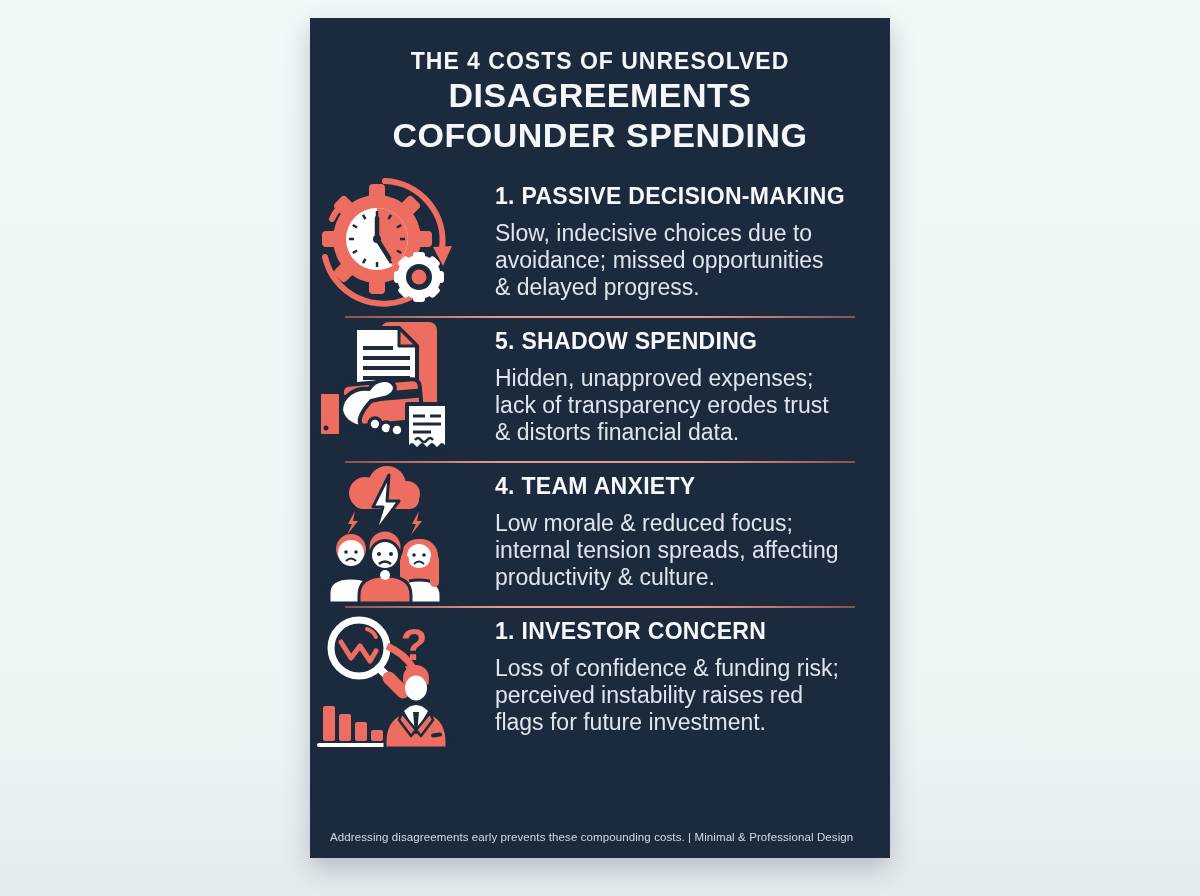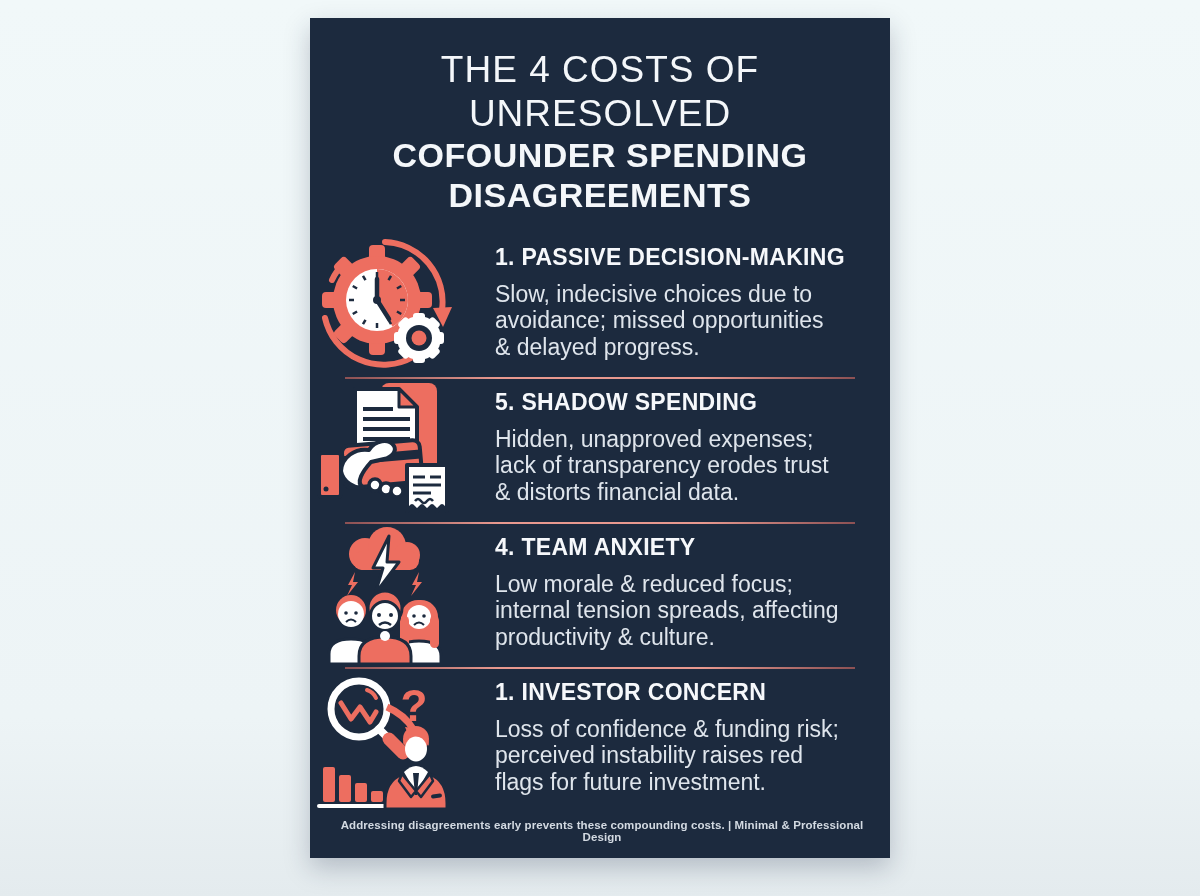--- a/index.html
+++ b/index.html
@@ -16,21 +16,21 @@
     box-shadow: 0 10px 24px rgba(30,45,70,0.25);
     display: flex; flex-direction: column;
   }
   .title-block {
     padding-top: 30px;
     text-align: center;
     color: #f4f7fa;
     line-height: 1.18;
   }
   .title-line-1 {
-    font-size: 37px; font-weight: 400; letter-spacing: 1px;
+    font-size: 23px; font-weight: 700; letter-spacing: 1px;
   }
   .title-line-bold {
     font-size: 34px; font-weight: 700; letter-spacing: 0.5px;
   }
   .content { flex: 1; display: flex; flex-direction: column; margin-top: 18px; }
   .row {
     display: flex; align-items: flex-start;
     height: 143px;
   }
   .icon-wrap {
@@ -47,34 +47,34 @@
     color: #dfe5ec; font-size: 23px; font-weight: 400;
     line-height: 1.16; max-width: 345px;
   }
   .divider {
     height: 2px; margin: 0 35px;
     background: linear-gradient(90deg, rgba(231,112,101,0.55), #e8998f 30%, #e8998f 70%, rgba(231,112,101,0.55));
     flex: 0 0 2px;
   }
   .footer {
     margin-top: auto;
-    text-align: center;
+    text-align: left;
     padding: 0 16px 15px 20px;
-    color: #d3dae2; font-size: 11.5px; letter-spacing: 0.1px; font-weight: bold;
+    color: #d3dae2; font-size: 11.5px; letter-spacing: 0.1px;
   }
 </style>
 </head>
 <body>
 
 <div class="poster">
 
   <div class="title-block">
     <div class="title-line-1">THE 4 COSTS OF UNRESOLVED</div>
+    <div class="title-line-bold">DISAGREEMENTS</div>
     <div class="title-line-bold">COFOUNDER SPENDING</div>
-    <div class="title-line-bold">DISAGREEMENTS</div>
   </div>
 
   <div class="content">
 
     <div class="row">
       <div class="icon-wrap">
         <svg viewBox="0 0 140 140">
 
           <g stroke="#ed6e60" stroke-width="6" fill="none" stroke-linecap="round">
             <path d="M 70 8 A 60 60 0 0 1 127 76"></path>

